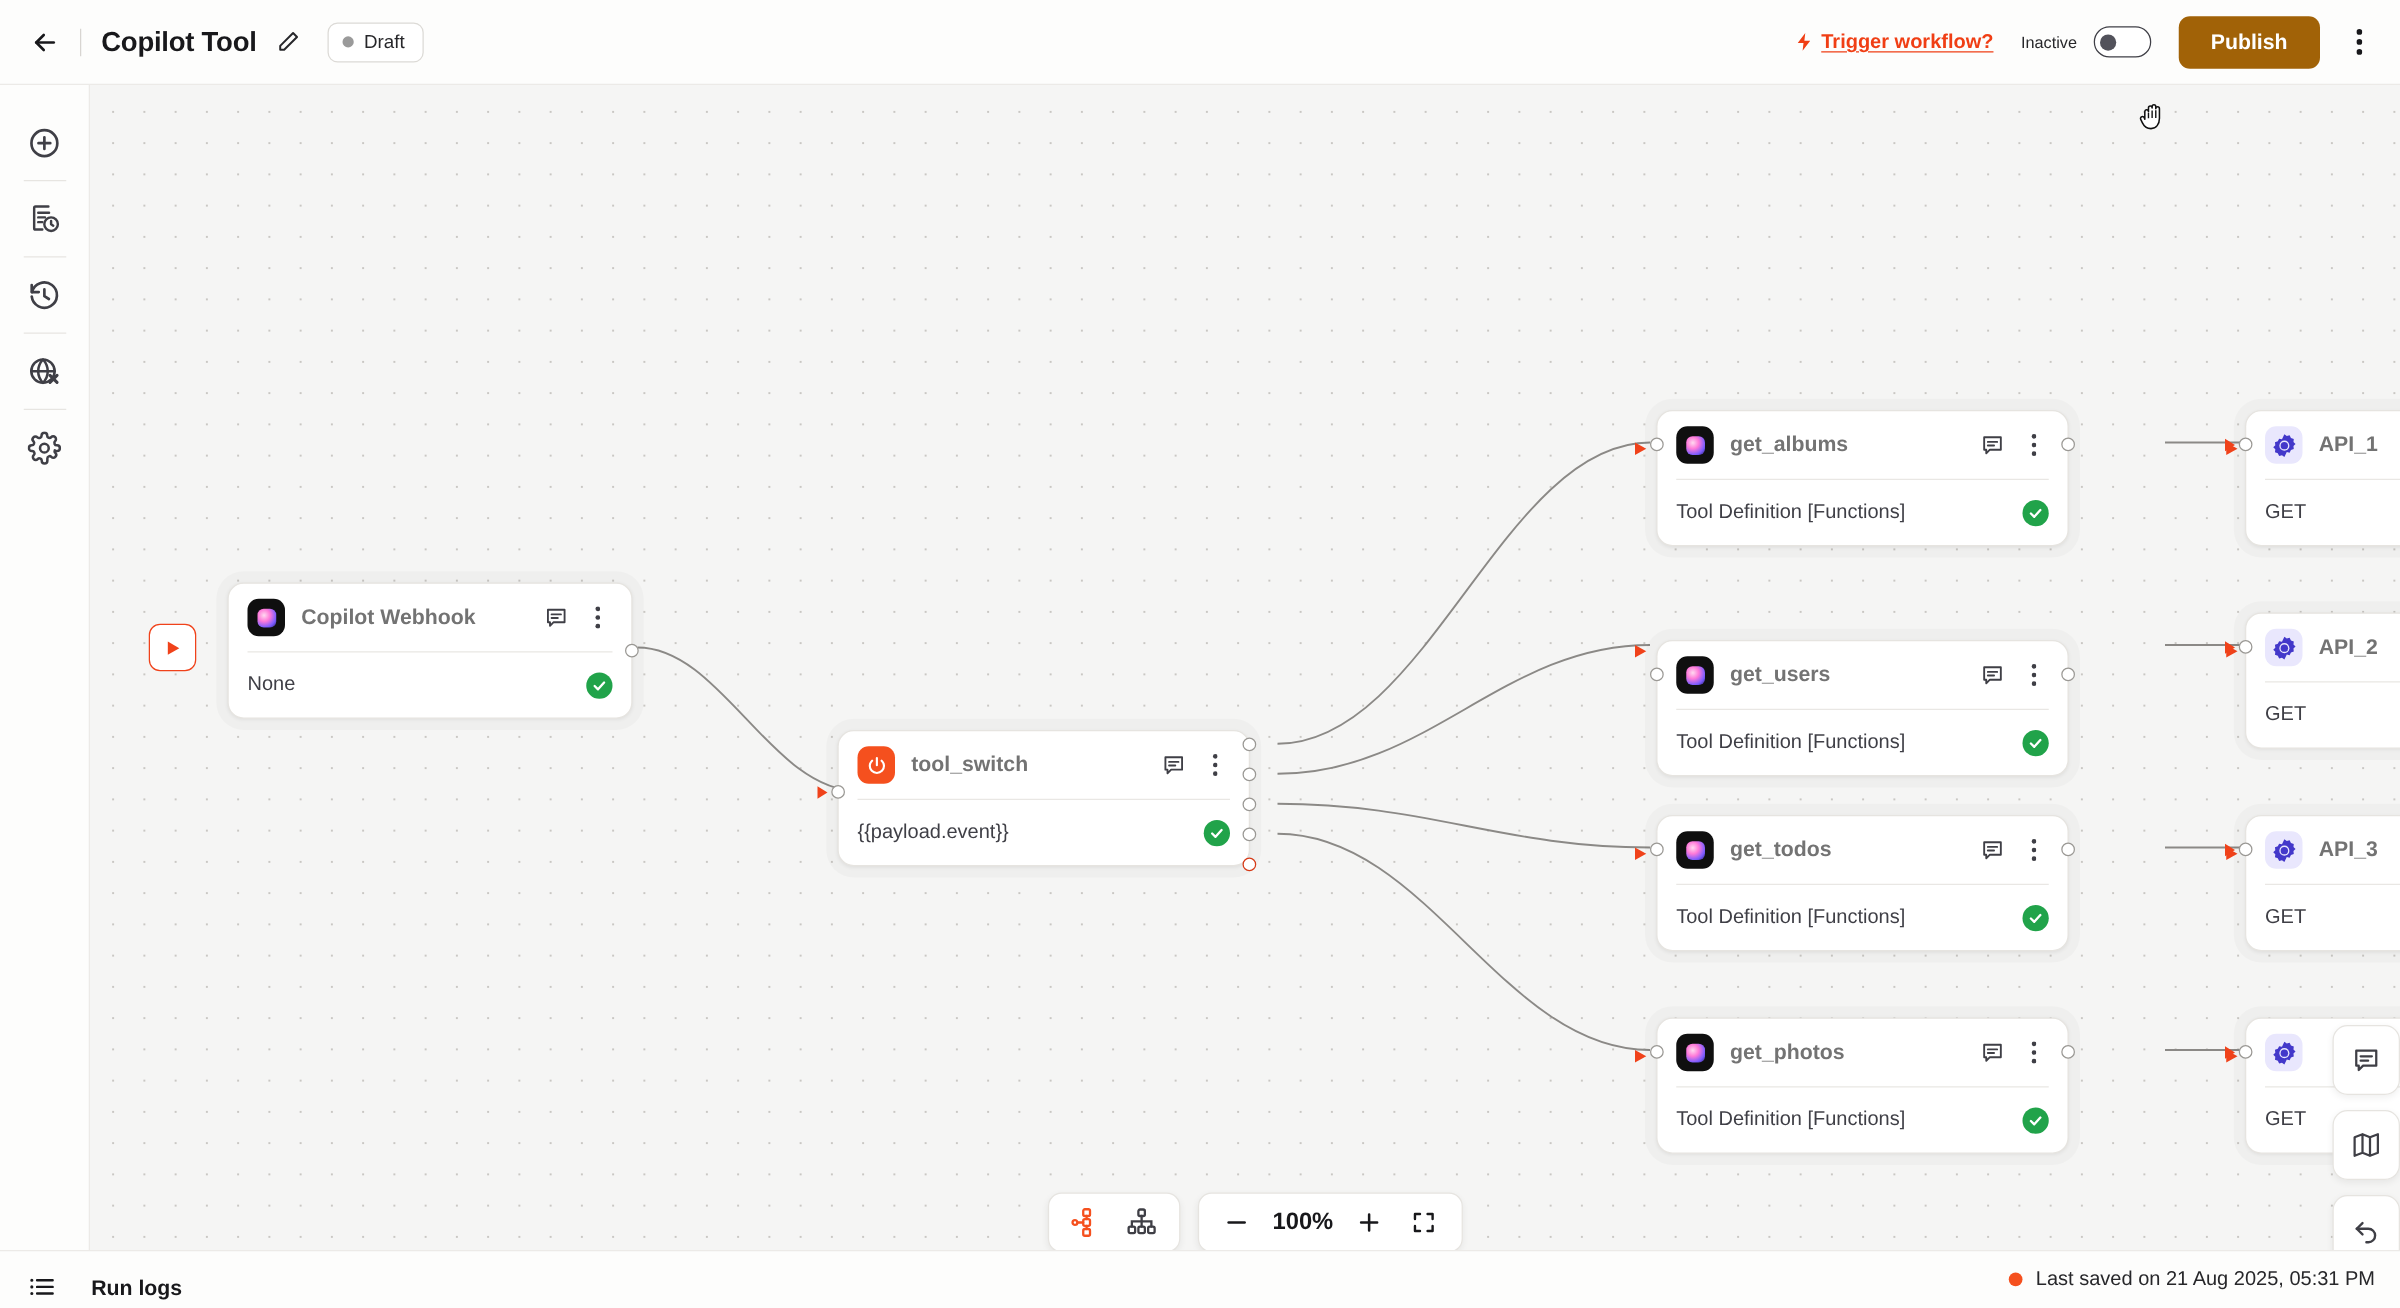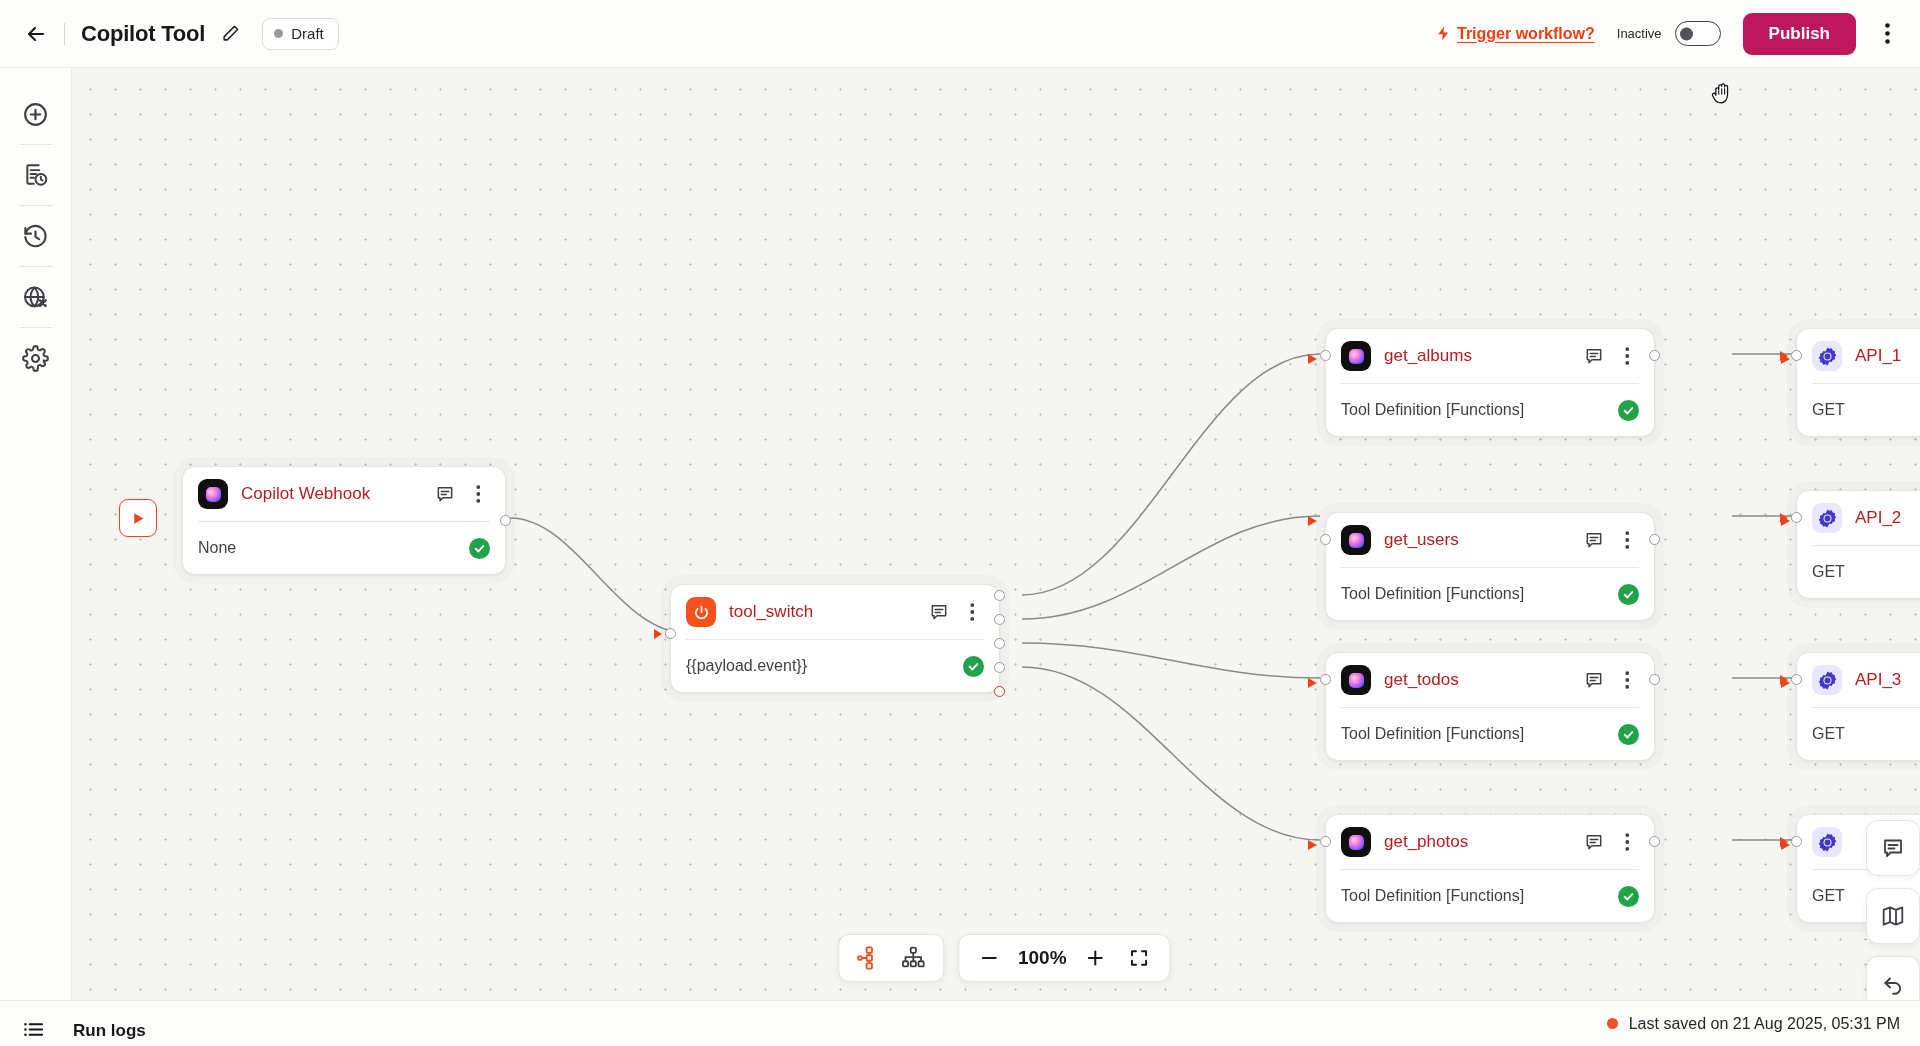--- a/index.html
+++ b/index.html
@@ -38,21 +38,21 @@
   .tb-inactive { font-size: 13px; color: #27272a; margin-right: 13px; }
   .tb-toggle {
     width: 46px; height: 25px; border-radius: 13px; border: 1.6px solid #3f3f46;
     background: #fff; position: relative; cursor: pointer; margin-right: 22px;
   }
   .tb-toggle::after {
     content: ""; position: absolute; left: 4px; top: 50%; transform: translateY(-50%);
     width: 13px; height: 13px; border-radius: 50%; background: #52525b;
   }
   .tb-publish {
-    background: #be185d; color: #fff; font-size: 17px; font-weight: 700;
+    background: #a16207; color: #fff; font-size: 17px; font-weight: 700;
     border: none; border-radius: 9px; height: 42px; padding: 0 26px; cursor: pointer;
     font-family: "Liberation Sans", sans-serif;
   }
   .tb-more { width: 34px; height: 34px; margin-left: 14px; display: flex;
     align-items: center; justify-content: center; cursor: pointer; }
 
   
   .rail {
     position: absolute; left: 0; top: 68px; width: 72px; height: 954px;
     background: #fdfdfc; border-right: 1px solid #eceae7;
@@ -84,21 +84,21 @@
     width: 30px; height: 30px; border-radius: 9px; flex: 0 0 30px;
     display: flex; align-items: center; justify-content: center;
   }
   .ico-dark { background: #0f0f0f; }
   .ico-dark .inner {
     width: 15px; height: 15px; border-radius: 5px;
     background: radial-gradient(circle at 35% 35%, #ffd9f0 0%, #ff7ad9 35%, #7b5cff 70%, #2b1b6e 100%);
   }
   .ico-orange { background: #f5501e; }
   .ico-violet { background: #e9e7fd; }
-  .node-title { margin-left: 13px; font-size: 17px; font-weight: 400; color: #b91c1c; }
+  .node-title { margin-left: 13px; font-size: 17px; font-weight: 700; color: #737373; }
   .node-acts { margin-left: auto; display: flex; align-items: center; gap: 9px; }
   .act { width: 24px; height: 24px; display: flex; align-items: center;
     justify-content: center; cursor: pointer; }
   .node-rule { height: 1px; background: #e9e7e4; margin: 0 15px; }
   .node-body { display: flex; align-items: center; padding: 0 15px; height: 52px; }
   .node-sub { font-size: 16px; color: #3f3f46; }
   .ok {
     margin-left: auto; width: 21px; height: 21px; border-radius: 50%;
     background: #21a34a; display: flex; align-items: center; justify-content: center;
   }
@@ -118,21 +118,21 @@
   }
 
   
   .play-btn {
     position: absolute; width: 38px; height: 38px; border: 1.8px solid #f0421a;
     border-radius: 9px; background: #fff; display: flex; align-items: center;
     justify-content: center; cursor: pointer; z-index: 8;
   }
 
   
-  .zoombar { position: absolute; bottom: 40px; left: 50%; transform: translateX(-47.5%);
+  .zoombar { position: absolute; bottom: 20px; left: 50%; transform: translateX(-47.5%);
     display: flex; gap: 14px; z-index: 20; }
   .zb-group {
     background: #fff; border: 1px solid #e6e4e0; border-radius: 11px;
     box-shadow: 0 2px 6px rgba(0,0,0,.06); display: flex; align-items: center;
     height: 48px; padding: 0 8px;
   }
   .zb-btn { width: 44px; height: 38px; display: flex; align-items: center;
     justify-content: center; cursor: pointer; border-radius: 8px; }
   .zb-pct { font-size: 19px; font-weight: 700; color: #18181b; padding: 0 6px; min-width: 62px;
     text-align: center; cursor: pointer; }

